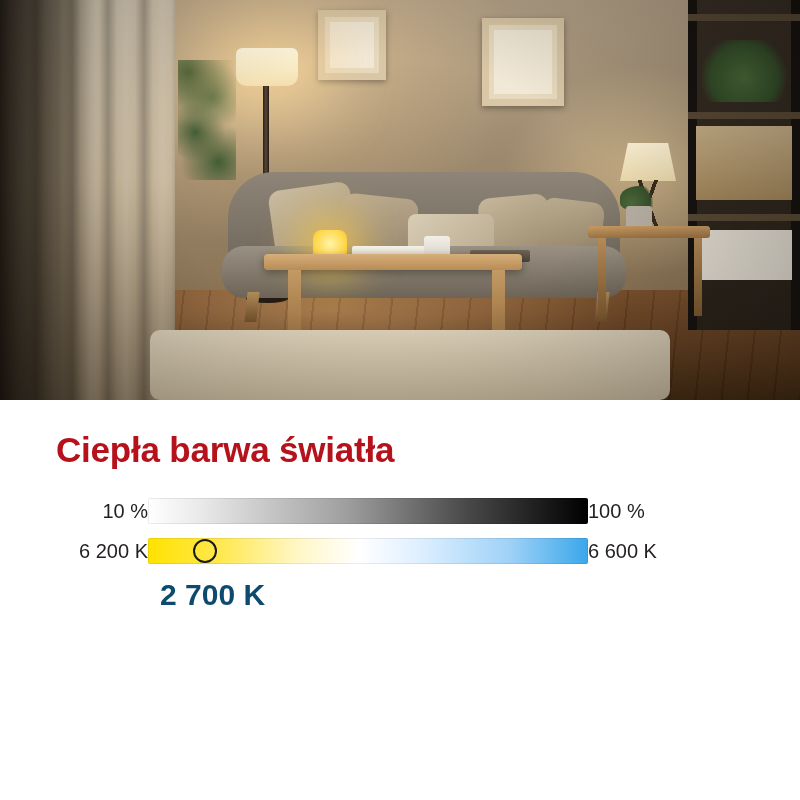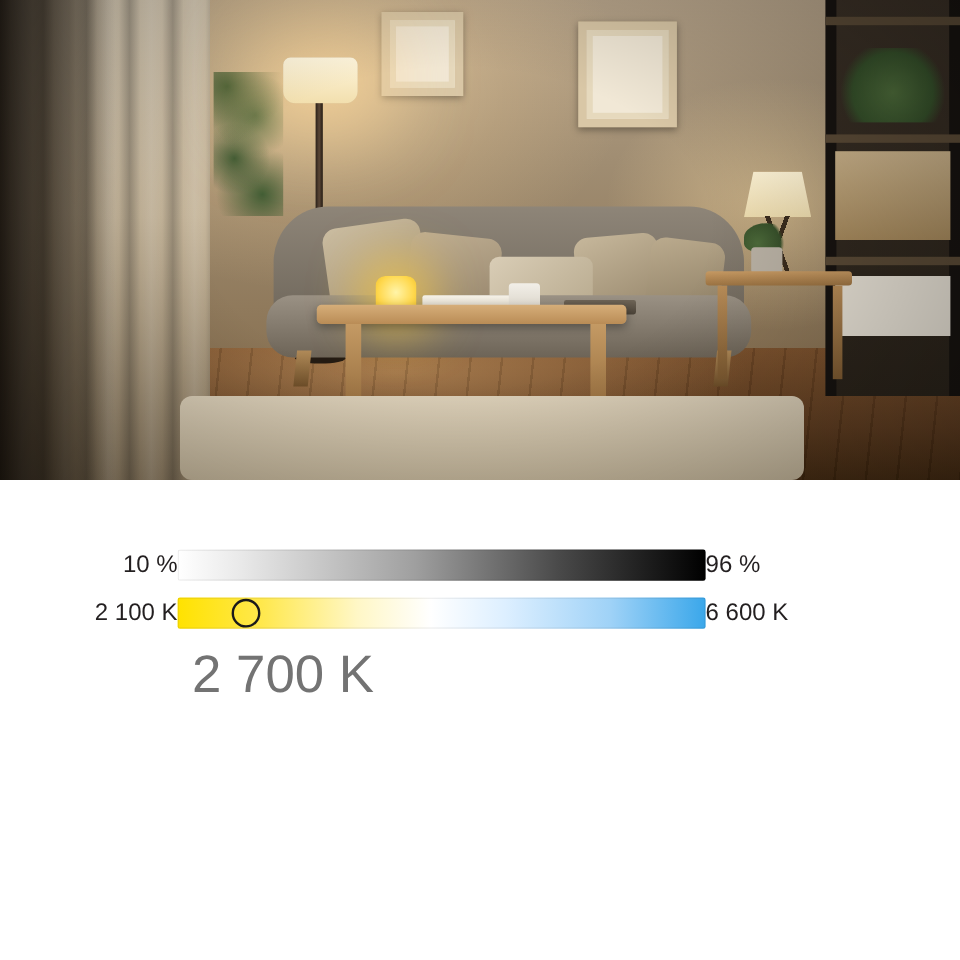--- a/index.html
+++ b/index.html
@@ -258,23 +258,23 @@
     background: transparent;
     box-sizing: border-box;
   }
   .value-row {
     display: flex;
     align-items: center;
     margin-top: 10px;
   }
   .value-spacer { width: 104px; }
   .kelvin-value {
-    font-size: 44px;
-    font-weight: normal;
-    color: #737373;
+    font-size: 30px;
+    font-weight: bold;
+    color: #0c4a6e;
     letter-spacing: 0px;
   }
 </style>
 </head>
 <body>
 
 <div class="photo">
   <div class="room-wall"></div>
   <div class="room-floor"></div>
   <div class="floor-planks"></div>
@@ -329,32 +329,33 @@
   <div class="ct-top"></div>
   <div class="ct-leg" style="left:288px;"></div>
   <div class="ct-leg" style="left:492px;"></div>
 
   <div class="rug"></div>
   <div class="vignette"></div>
 </div>
 
 <div class="panel">
 
+  <h1 class="headline">Ciepła barwa światła</h1>
 
 
   <div class="scales">
 
     <div class="scale-row">
       <span class="scale-label left">10 %</span>
       <div class="bar bar-dim"></div>
-      <span class="scale-label right">96 %</span>
+      <span class="scale-label right">100 %</span>
     </div>
 
     <div class="scale-row">
-      <span class="scale-label left">2 100 K</span>
+      <span class="scale-label left">6 200 K</span>
       <div class="bar bar-temp">
         <div class="temp-knob" style="left: calc(13% - 12px);"></div>
       </div>
       <span class="scale-label right">6 600 K</span>
     </div>
 
     <div class="value-row">
       <span class="value-spacer"></span>
       <span class="kelvin-value">2 700 K</span>
     </div>

